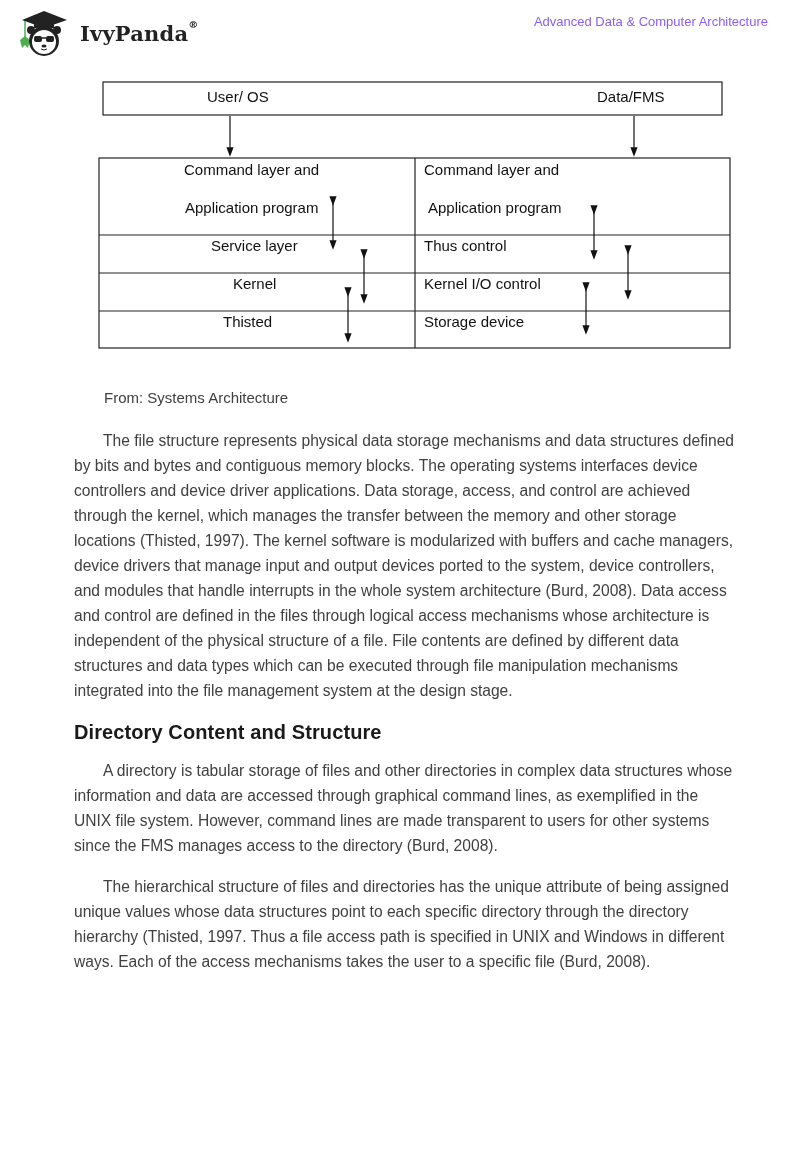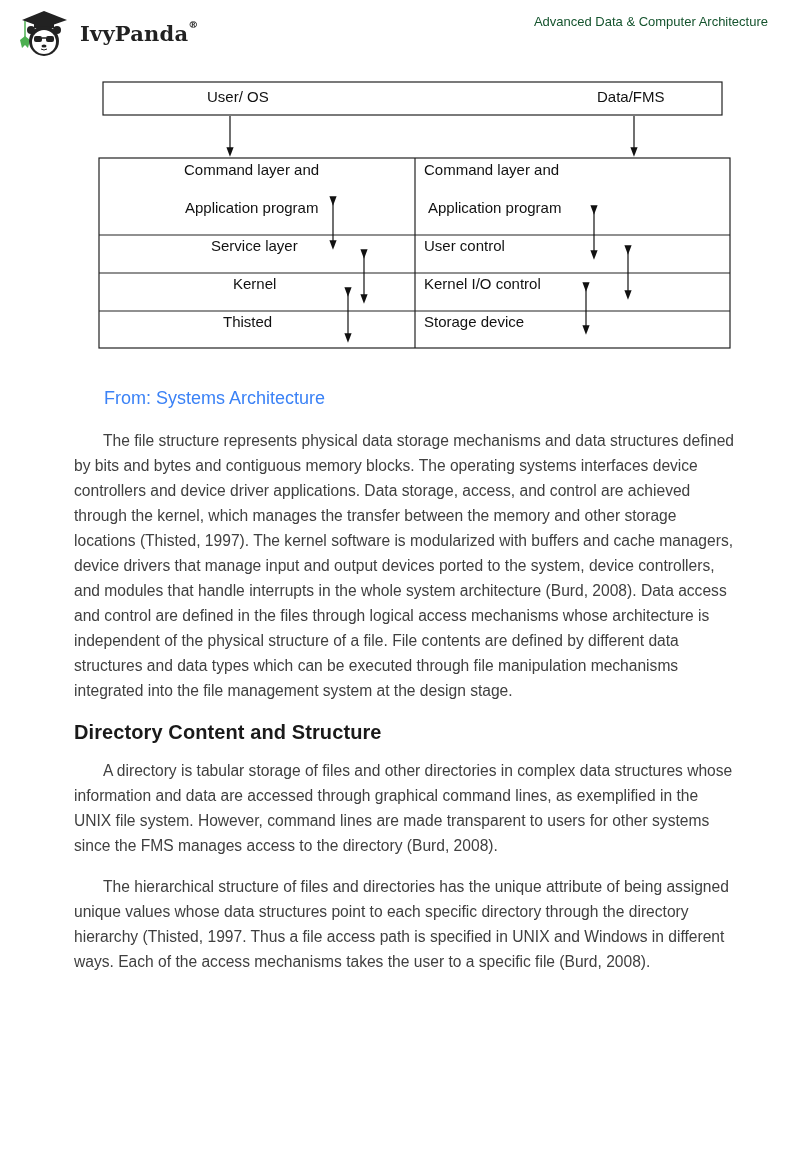--- a/index.html
+++ b/index.html
@@ -4,27 +4,27 @@
 <style>
   html, body { margin: 0; padding: 0; background: #ffffff; }
   body { width: 800px; height: 1160px; position: relative; overflow: hidden;
          font-family: "Liberation Sans", sans-serif; color: #222; }
   .header { position: absolute; left: 0; top: 0; width: 800px; height: 60px; }
   .logo { position: absolute; left: 14px; top: 8px; display: flex; align-items: center; text-align: right; }
   .logo-mark { width: 60px; height: 50px; }
   .logo-text { font-family: "DejaVu Serif", serif; font-weight: bold; font-size: 21px; color: #222;
                margin-left: 6px; letter-spacing: 0.2px; }
   .logo-text sup { font-size: 10px; vertical-align: top; position: relative; top: -2px; }
-  .doc-title { position: absolute; right: 32px; top: 14px; font-size: 13px; color: #14532d; }
+  .doc-title { position: absolute; right: 32px; top: 14px; font-size: 13px; color: #8b5cf6; }
 
   .diagram { position: absolute; left: 0; top: 0; width: 708px; height: 360px; }
   .diag-text { position: absolute; font-size: 15px; color: #111; white-space: nowrap; }
 
   .content { position: absolute; left: 74px; top: 386px; width: 660px; }
-  .caption { font-size: 18px; line-height: 24px; margin: 0 0 18px 30px; color: #3b82f6; }
+  .caption { font-size: 15px; line-height: 24px; margin: 0 0 18px 30px; color: #404040; }
   p.para { font-size: 15.6px; line-height: 25px; margin: 0 0 16px 0; text-indent: 29px; color: #404040; }
   h2.section { font-size: 20px; font-weight: bold; margin: 18px 0 14px 0; color: #1a1a1a; letter-spacing: 0.1px; }
 
   .footer-url { position: absolute; right: 32px; top: 1165px; font-size: 12px; color: #a6a6a6; }
 </style>
 </head>
 <body>
 
 <div class="header">
   <div class="logo">
@@ -86,21 +86,21 @@
   <div class="diag-text" style="left:597px;top:88px">Data/FMS</div>
 
   <div class="diag-text" style="left:184px;top:161px">Command layer and</div>
   <div class="diag-text" style="left:185px;top:199px">Application program</div>
   <div class="diag-text" style="left:211px;top:237px">Service layer</div>
   <div class="diag-text" style="left:233px;top:275px">Kernel</div>
   <div class="diag-text" style="left:223px;top:313px">Thisted</div>
 
   <div class="diag-text" style="left:424px;top:161px">Command layer and</div>
   <div class="diag-text" style="left:428px;top:199px">Application program</div>
-  <div class="diag-text" style="left:424px;top:237px">User control</div>
+  <div class="diag-text" style="left:424px;top:237px">Thus control</div>
   <div class="diag-text" style="left:424px;top:275px">Kernel I/O control</div>
   <div class="diag-text" style="left:424px;top:313px">Storage device</div>
 </div>
 
 <div class="content">
   <div class="caption">From: Systems Architecture</div>
   <p class="para">The file structure represents physical data storage mechanisms and data structures defined by bits and bytes and contiguous memory blocks. The operating systems interfaces device controllers and device driver applications. Data storage, access, and control are achieved through the kernel, which manages the transfer between the memory and other storage locations (Thisted, 1997). The kernel software is modularized with buffers and cache managers, device drivers that manage input and output devices ported to the system, device controllers, and modules that handle interrupts in the whole system architecture (Burd, 2008). Data access and control are defined in the files through logical access mechanisms whose architecture is independent of the physical structure of a file. File contents are defined by different data structures and data types which can be executed through file manipulation mechanisms integrated into the file management system at the design stage.</p>
   <h2 class="section">Directory Content and Structure</h2>
   <p class="para">A directory is tabular storage of files and other directories in complex data structures whose information and data are accessed through graphical command lines, as exemplified in the UNIX file system. However, command lines are made transparent to users for other systems since the FMS manages access to the directory (Burd, 2008).</p>
   <p class="para">The hierarchical structure of files and directories has the unique attribute of being assigned unique values whose data structures point to each specific directory through the directory hierarchy (Thisted, 1997. Thus a file access path is specified in UNIX and Windows in different ways. Each of the access mechanisms takes the user to a specific file (Burd, 2008).</p>

